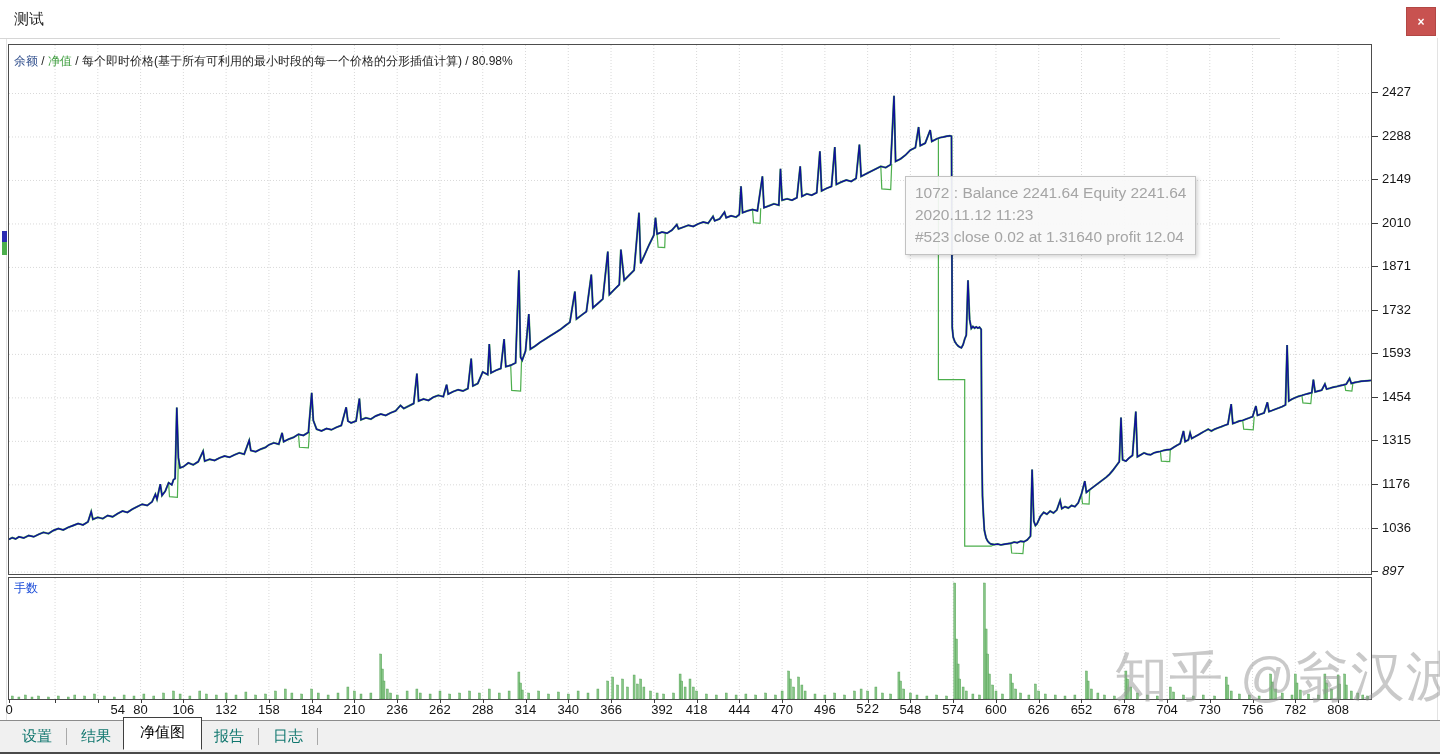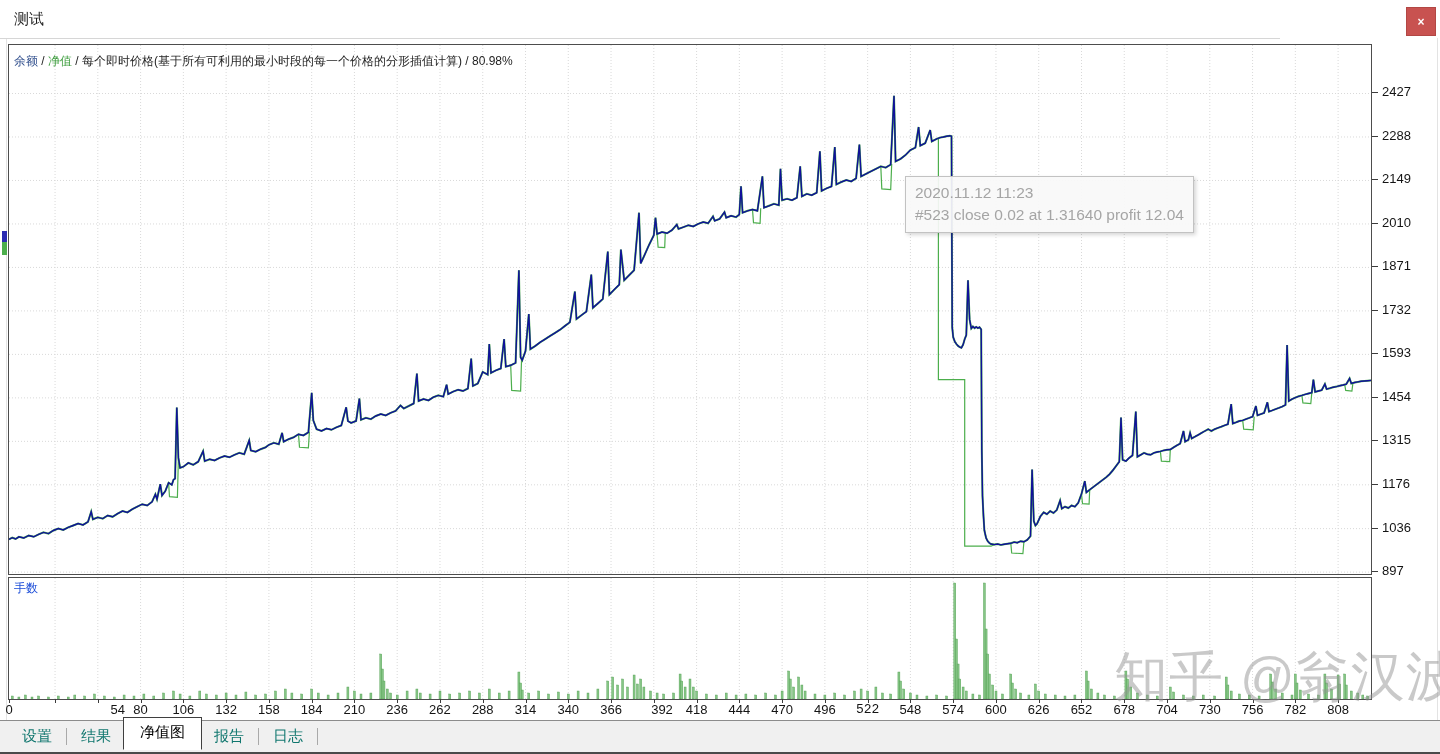--- a/index.html
+++ b/index.html
@@ -351,20 +351,21 @@
 <div class="chart-header">
   <span class="hdr-balance">余额</span><span> / </span><span class="hdr-equity">净值</span><span> / 每个即时价格(基于所有可利用的最小时段的每一个价格的分形插值计算) / 80.98%</span>
 </div>
 
 <div class="lots-label">手数</div>
 
 <div class="edge-marker-b"></div>
 <div class="edge-marker-g"></div>
 
 <div class="tooltip">
+  <div>1072 : Balance 2241.64 Equity 2241.64</div>
   <div>2020.11.12 11:23</div>
   <div>#523 close 0.02 at 1.31640 profit 12.04</div>
 </div>
 
 <div class="watermark">知乎 @翁汉波</div>
 
 <div class="tabbar" id="tab-bar">
     <div class="tab">设置</div>
     <div class="tabsep"></div>
     <div class="tab">结果</div>
@@ -390,21 +391,21 @@
 <div class="ylabel" style="top: 345.391px;">1593</div>
 <div class="ytick" style="top: 353.391px;"></div>
 <div class="ylabel" style="top: 388.875px;">1454</div>
 <div class="ytick" style="top: 396.875px;"></div>
 <div class="ylabel" style="top: 432.359px;">1315</div>
 <div class="ytick" style="top: 440.359px;"></div>
 <div class="ylabel" style="top: 475.843px;">1176</div>
 <div class="ytick" style="top: 483.843px;"></div>
 <div class="ylabel" style="top: 519.639px;">1036</div>
 <div class="ytick" style="top: 527.639px;"></div>
-<div class="ylabel" style="top: 563.123px;">897</div>
+<div class="ylabel" style="top: 563.123px; font-style: italic;">897</div>
 <div class="ytick" style="top: 571.123px;"></div>
 <div class="xlabel" style="left: 9px;">0</div>
 <div class="xtick" style="left: 9px;"></div>
 <div class="xlabel" style="left: 55.058px; margin-top: 21px;">28</div>
 <div class="xtick" style="left: 55.058px;"></div>
 <div class="xlabel" style="left: 97.8261px; padding-left: 40px;">54</div>
 <div class="xtick" style="left: 97.8261px;"></div>
 <div class="xlabel" style="left: 140.594px;">80</div>
 <div class="xtick" style="left: 140.594px;"></div>
 <div class="xlabel" style="left: 183.362px;">106</div>

